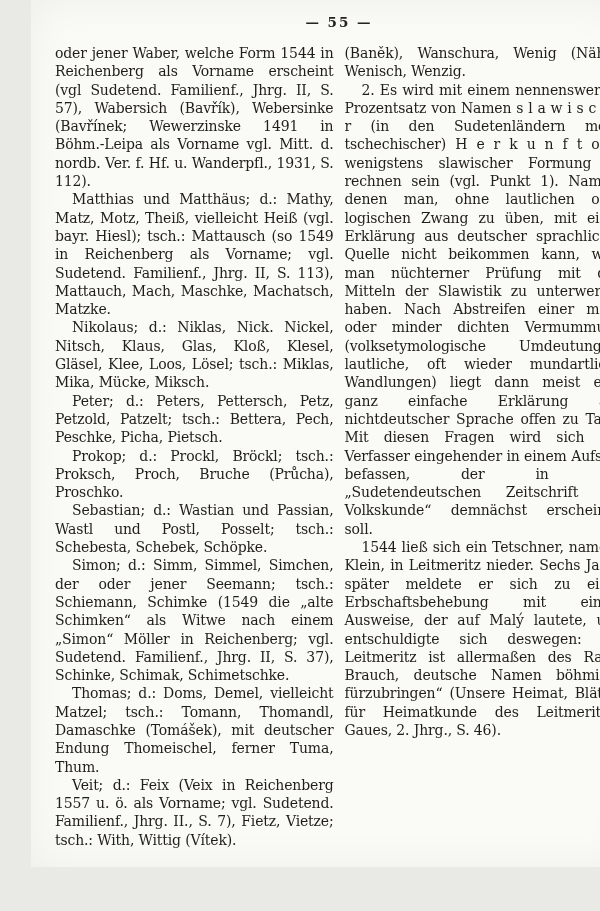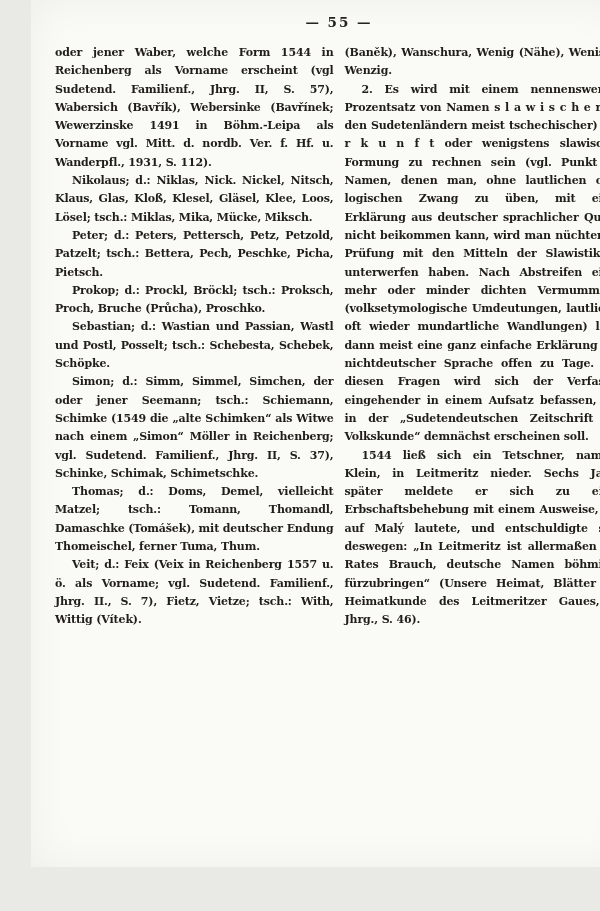--- a/index.html
+++ b/index.html
@@ -34,41 +34,42 @@
   .text-columns{
     display:flex;
     gap:11px;
   }
   .col{
     flex:1 1 0;
     min-width:0;
   }
   .para{
     margin:0;
-    font-size:11px;
-    font-weight:700;
+    font-size:14px;
+    font-weight:400;
     line-height:18.3px;
     text-align:justify;
     text-justify:inter-word;
     letter-spacing:-0.15px;
     hyphens:none;
     color:var(--ink);
   }
   .para.indent{ text-indent:17px; }
 </style>
 </head>
 <body>
 
 <div class="page">
   <div class="page-header">
     <span>— 55 —</span>
   </div>
   <div class="text-columns">
     <div class="col">
         <p class="para">oder jener Waber, welche Form 1544 in Reichenberg als Vorname erscheint (vgl Sudetend. Familienf., Jhrg. II, S. 57), Wabersich (Bavřík), Webersinke (Bavřínek; Wewerzinske 1491 in Böhm.-Leipa als Vorname vgl. Mitt. d. nordb. Ver. f. Hf. u. Wanderpfl., 1931, S. 112).</p>
+        <p class="para indent">Matthias und Matthäus; d.: Mathy, Matz, Motz, Theiß, vielleicht Heiß (vgl. bayr. Hiesl); tsch.: Mattausch (so 1549 in Reichenberg als Vorname; vgl. Sudetend. Familienf., Jhrg. II, S. 113), Mattauch, Mach, Maschke, Machatsch, Matzke.</p>
         <p class="para indent">Nikolaus; d.: Niklas, Nick. Nickel, Nitsch, Klaus, Glas, Kloß, Klesel, Gläsel, Klee, Loos, Lösel; tsch.: Miklas, Mika, Mücke, Miksch.</p>
         <p class="para indent">Peter; d.: Peters, Pettersch, Petz, Petzold, Patzelt; tsch.: Bettera, Pech, Peschke, Picha, Pietsch.</p>
         <p class="para indent">Prokop; d.: Prockl, Bröckl; tsch.: Proksch, Proch, Bruche (Průcha), Proschko.</p>
         <p class="para indent">Sebastian; d.: Wastian und Passian, Wastl und Postl, Posselt; tsch.: Schebesta, Schebek, Schöpke.</p>
         <p class="para indent">Simon; d.: Simm, Simmel, Simchen, der oder jener Seemann; tsch.: Schiemann, Schimke (1549 die „alte Schimken“ als Witwe nach einem „Simon“ Möller in Reichenberg; vgl. Sudetend. Familienf., Jhrg. II, S. 37), Schinke, Schimak, Schimetschke.</p>
         <p class="para indent">Thomas; d.: Doms, Demel, vielleicht Matzel; tsch.: Tomann, Thomandl, Damaschke (Tomášek), mit deutscher Endung Thomeischel, ferner Tuma, Thum.</p>
         <p class="para indent">Veit; d.: Feix (Veix in Reichenberg 1557 u. ö. als Vorname; vgl. Sudetend. Familienf., Jhrg. II., S. 7), Fietz, Vietze; tsch.: With, Wittig (Vítek).</p>
       </div>
     <div class="col">
         <p class="para">(Baněk), Wanschura, Wenig (Nähe), Wenisch, Wenzig.</p>

